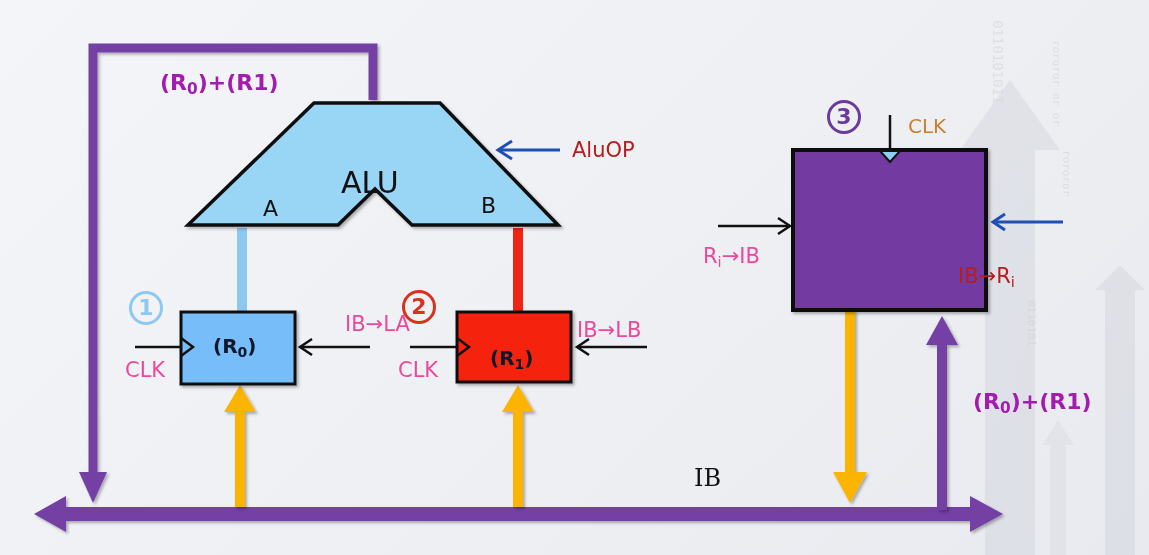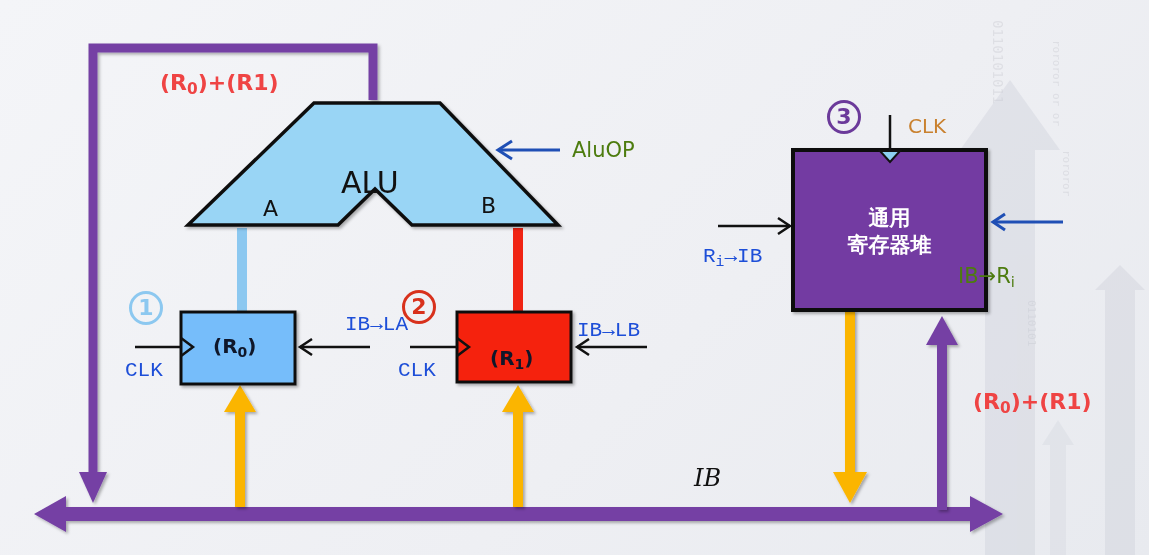--- a/index.html
+++ b/index.html
@@ -4,29 +4,29 @@
 <style>
   html, body { margin: 0; padding: 0; }
   body {
     width: 1149px; height: 555px; overflow: hidden;
     background: linear-gradient(135deg, #f4f5f8 0%, #eeeff3 60%, #e8eaef 100%);
     font-family: "DejaVu Sans", sans-serif;
     position: relative;
   }
   #stage { position: absolute; left: 0; top: 0; width: 1149px; height: 555px; }
   .lbl { position: absolute; white-space: nowrap; line-height: 1; }
-  .purple-lbl { color: #ef4444; font-weight: bold; font-size: 22px; text-align: center; }
-  .black-lbl { color: #1d4ed8; font-size: 21px; font-family: Liberation Mono, monospace; }
+  .purple-lbl { color: #a21caf; font-weight: bold; font-size: 22px; text-align: center; }
+  .black-lbl { color: #ec4899; font-size: 21px; }
   .alu-lbl { color: #111; font-size: 30px; margin-top: 16px; }
   .port-lbl { color: #111; font-size: 22px; }
   .reg-lbl { color: #0f172a; font-weight: bold; font-size: 20px; }
-  .blue-lbl { color: #4d7c0f; font-size: 21px; }
+  .blue-lbl { color: #b91c1c; font-size: 21px; }
   .orange-lbl { color: #c9812f; font-size: 20px; }
   .rf-lbl { color: #ffffff; font-weight: bold; font-size: 21px; text-align: center; line-height: 1.3; }
-  .bus-lbl { color: #111; font-size: 24px; font-family: "DejaVu Serif", serif; font-style: italic; }
+  .bus-lbl { color: #111; font-size: 24px; font-family: "DejaVu Serif", serif; }
   .circle-num {
     position: absolute; width: 34px; height: 34px; border-radius: 50%;
     box-sizing: border-box; border: 3px solid; text-align: center;
     font-weight: bold; font-size: 22px; line-height: 28px;
   }
   sub { font-size: 0.7em; vertical-align: -0.25em; }
   .wm { position: absolute; color: rgba(150,150,160,0.18); font-family: "DejaVu Sans Mono", monospace; font-size: 11px; writing-mode: vertical-rl; }
 </style>
 </head>
 <body>
@@ -131,24 +131,20 @@
 
   <div class="circle-num" style="left:402px; top:290px; border-color:#d8311c; color:#d8311c;">2</div>
   <div class="lbl reg-lbl" style="left:490px; top:336px;margin-top:12px;">
     <span>(R</span><sub>1</sub><span>)</span>
   </div>
   <div class="lbl black-lbl" style="left:398px; top:360px;">CLK</div>
   <div class="lbl black-lbl" style="left:577px; top:320px;">IB→LB</div>
 
   <div class="circle-num" style="left:827px; top:100px; border-color:#6b3a9a; color:#6b3a9a;">3</div>
   <div class="lbl orange-lbl" style="left:908px; top:116px;">CLK</div>
-  <div class="lbl rf-lbl" style="left:793px; top:205px; width:193px;">
-    <div>通用</div>
-    <div>寄存器堆</div>
-  </div>
   <div class="lbl black-lbl" style="left:703px; top:246px;">
     <span>R</span><sub>i</sub><span>→IB</span>
   </div>
   <div class="lbl blue-lbl" style="left:958px; top:246px;margin-top:20px;">
     <span>IB→R</span><sub>i</sub>
   </div>
 
   <div class="lbl purple-lbl" style="left:973px; top:391px;">
     <span>(R</span><sub>0</sub><span>)+(R1)</span>
   </div>

